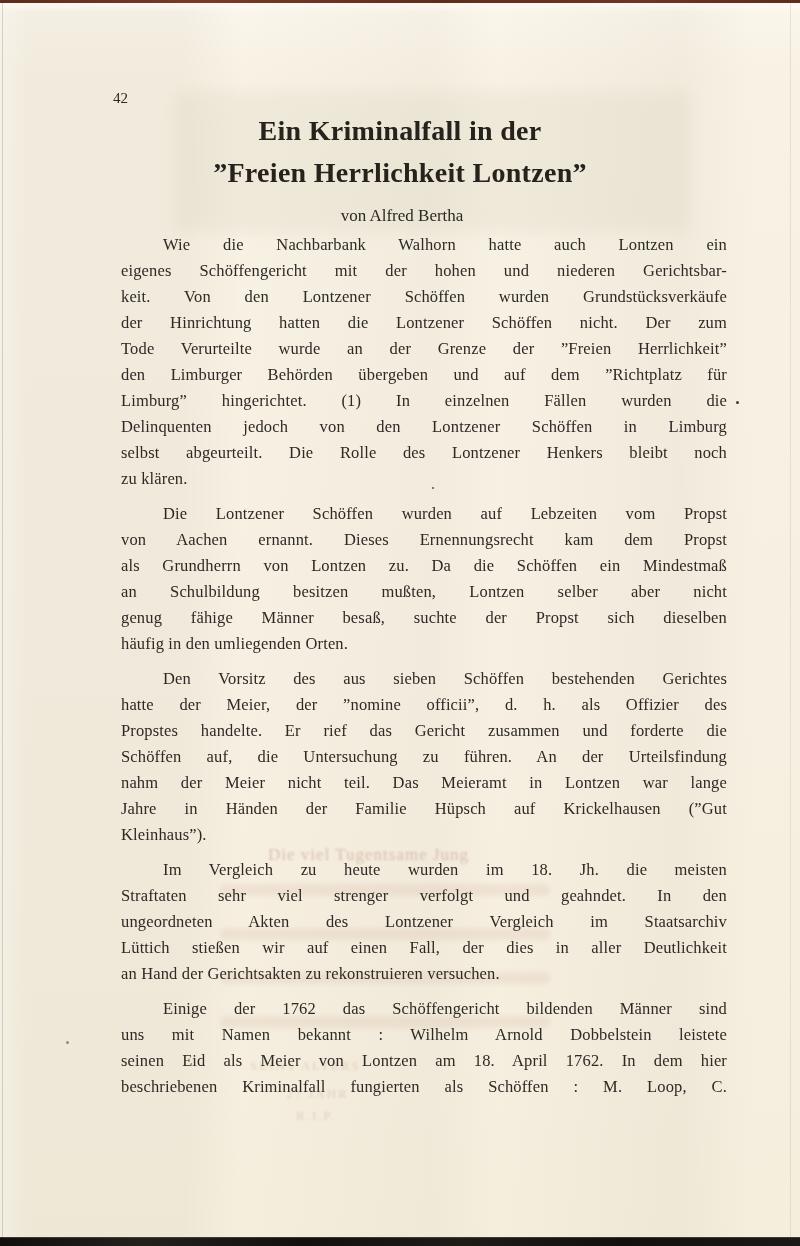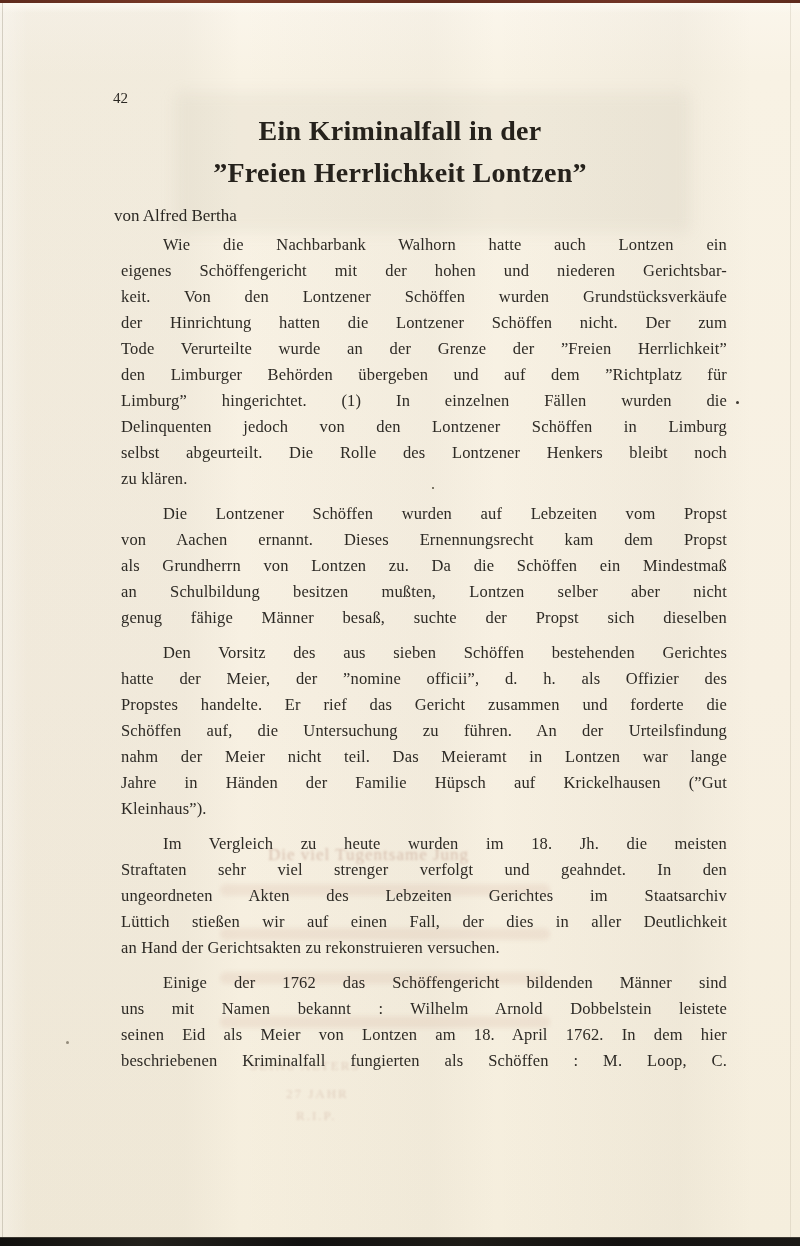--- a/index.html
+++ b/index.html
@@ -36,22 +36,22 @@
   .g4{left:296px;top:1108px;font-size:13px;opacity:.32;letter-spacing:2px;}
   .gblob{position:absolute;z-index:1;left:220px;width:330px;height:12px;border-radius:6px;
     background:rgba(201,154,132,.15);filter:blur(2px);}
   .gb1{top:884px;} .gb2{top:928px;} .gb3{top:972px;} .gb4{top:1016px;}
   
   .page-number{position:absolute;left:113px;top:90px;z-index:2;font-size:15px;color:#2b2823;}
   .title{position:absolute;left:97px;top:110px;width:606px;margin:0;z-index:2;
     text-align:center;font-size:28px;line-height:42px;font-weight:bold;
     color:#26221c;letter-spacing:.3px;}
   .title span{display:block;}
-  .byline{position:absolute;left:114px;top:206px;width:606px;z-index:2;
-    text-align:left;font-size:17px;color:#2b2823;}
+  .byline{position:absolute;left:99px;top:206px;width:606px;z-index:2;
+    text-align:center;font-size:17px;color:#2b2823;}
   .body-text{position:absolute;left:97px;top:232px;width:606px;z-index:2;
     font-size:16.5px;line-height:26px;color:#2d2a25;letter-spacing:.15px;margin-left:24px;}
   .para{margin:0 0 9px 0;}
   .tline{text-align:justify;text-align-last:justify;}
   .tline.first{text-indent:42px;}
   .tline.lastline{text-align-last:auto;}
   
   .speck{position:absolute;border-radius:50%;z-index:3;}
   .sp1{left:736px;top:401px;width:3px;height:3px;background:#3f3a32;}
   .sp2{left:432px;top:487px;width:2px;height:2px;background:#55503f;}
@@ -94,34 +94,35 @@
         <div class="tline">Delinquenten jedoch von den Lontzener Schöffen in Limburg</div>
         <div class="tline">selbst abgeurteilt. Die Rolle des Lontzener Henkers bleibt noch</div>
         <div class="tline lastline">zu klären.</div>
       </div>
       <div class="para">
         <div class="tline first">Die Lontzener Schöffen wurden auf Lebzeiten vom Propst</div>
         <div class="tline">von Aachen ernannt. Dieses Ernennungsrecht kam dem Propst</div>
         <div class="tline">als Grundherrn von Lontzen zu. Da die Schöffen ein Mindestmaß</div>
         <div class="tline">an Schulbildung besitzen mußten, Lontzen selber aber nicht</div>
         <div class="tline">genug fähige Männer besaß, suchte der Propst sich dieselben</div>
+        <div class="tline lastline">häufig in den umliegenden Orten.</div>
       </div>
       <div class="para">
         <div class="tline first">Den Vorsitz des aus sieben Schöffen bestehenden Gerichtes</div>
         <div class="tline">hatte der Meier, der ”nomine officii”, d. h. als Offizier des</div>
         <div class="tline">Propstes handelte. Er rief das Gericht zusammen und forderte die</div>
         <div class="tline">Schöffen auf, die Untersuchung zu führen. An der Urteilsfindung</div>
         <div class="tline">nahm der Meier nicht teil. Das Meieramt in Lontzen war lange</div>
         <div class="tline">Jahre in Händen der Familie Hüpsch auf Krickelhausen (”Gut</div>
         <div class="tline lastline">Kleinhaus”).</div>
       </div>
       <div class="para">
         <div class="tline first">Im Vergleich zu heute wurden im 18. Jh. die meisten</div>
         <div class="tline">Straftaten sehr viel strenger verfolgt und geahndet. In den</div>
-        <div class="tline">ungeordneten Akten des Lebzeiten Gerichtes im Staatsarchiv</div>
+        <div class="tline">ungeordneten Akten des Lontzener Vergleich im Staatsarchiv</div>
         <div class="tline">Lüttich stießen wir auf einen Fall, der dies in aller Deutlichkeit</div>
         <div class="tline lastline">an Hand der Gerichtsakten zu rekonstruieren versuchen.</div>
       </div>
       <div class="para">
         <div class="tline first">Einige der 1762 das Schöffengericht bildenden Männer sind</div>
         <div class="tline">uns mit Namen bekannt : Wilhelm Arnold Dobbelstein leistete</div>
         <div class="tline">seinen Eid als Meier von Lontzen am 18. April 1762. In dem hier</div>
         <div class="tline">beschriebenen Kriminalfall fungierten als Schöffen : M. Loop, C.</div>
       </div>
     </div>

